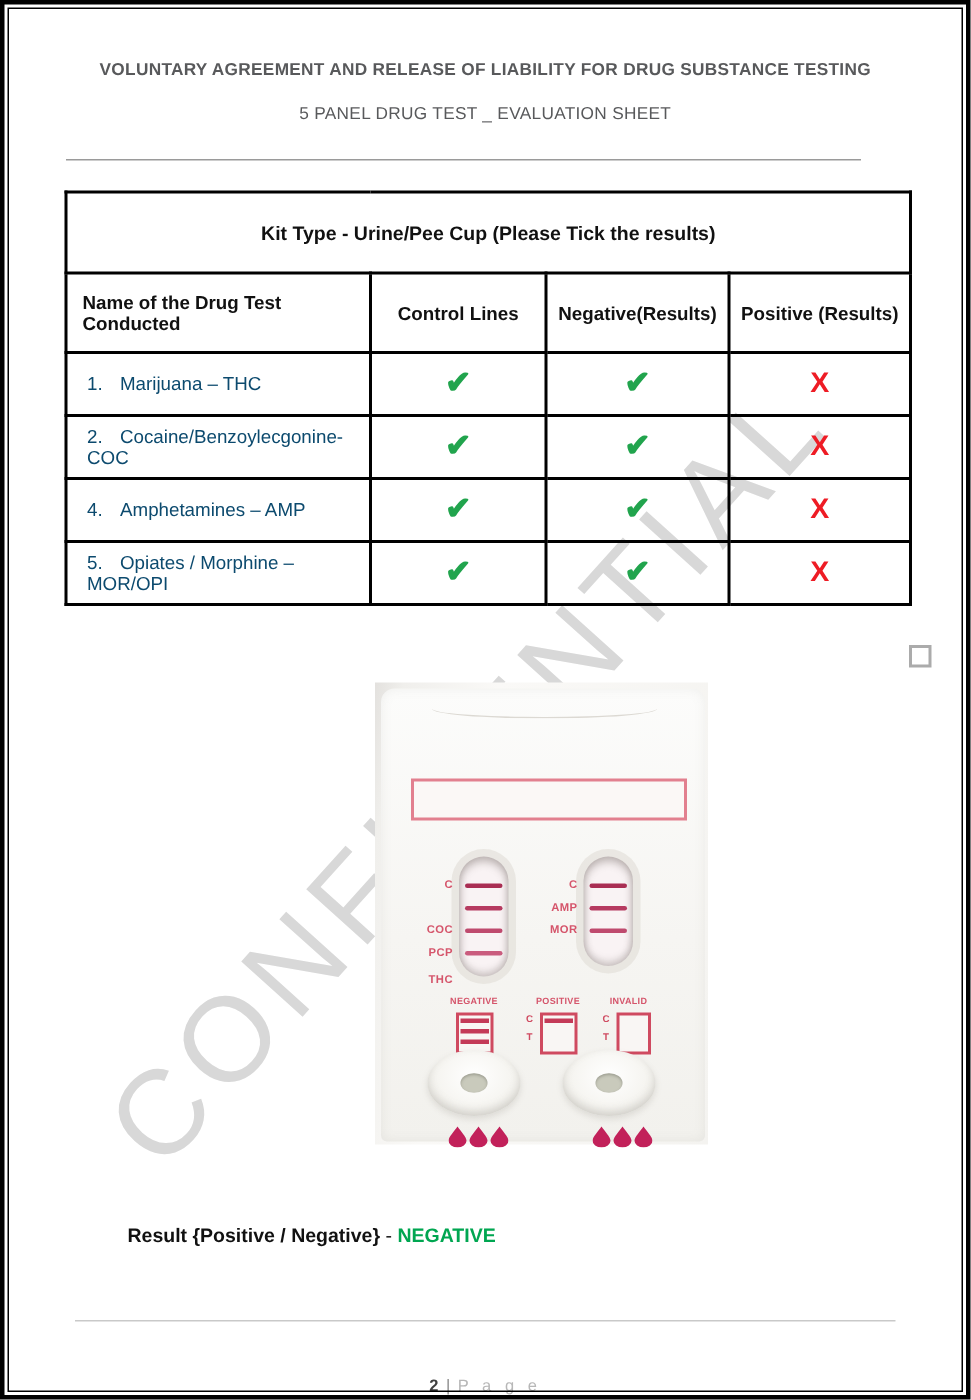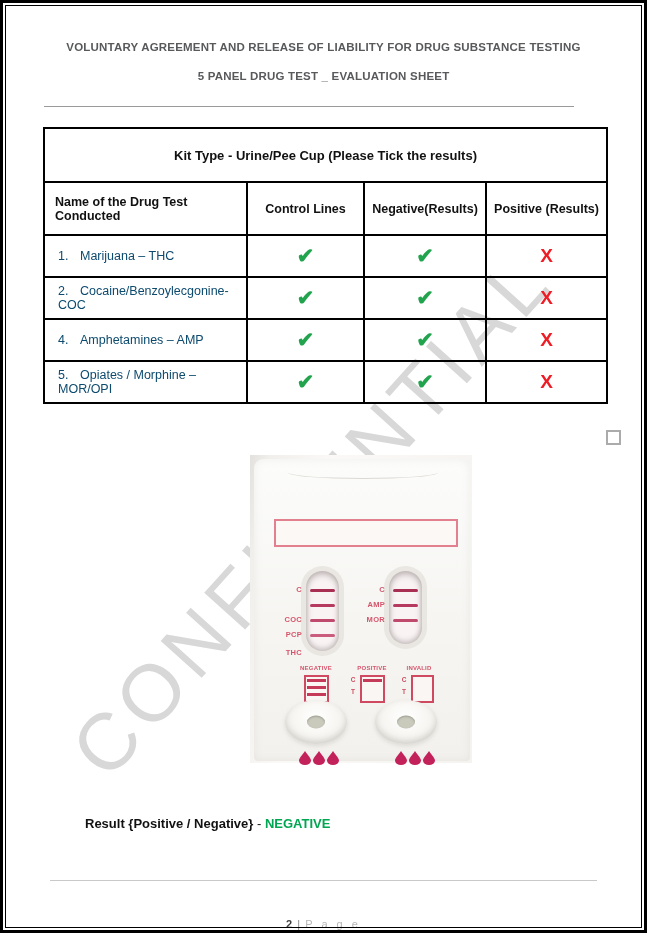--- a/index.html
+++ b/index.html
@@ -8,21 +8,21 @@
     font-family:"Liberation Sans", sans-serif;overflow:hidden;
   }
   
   .frame-outer{position:absolute;inset:0;border:3px solid #000;z-index:5;pointer-events:none;}
   .frame-inner{position:absolute;inset:5px;border:1px solid #000;z-index:5;pointer-events:none;}
 
   
   .title1{position:absolute;top:41px;left:30px;right:30px;text-align:center;
     color:#58595b;font-weight:bold;font-size:11.5px;letter-spacing:.2px;z-index:2;}
   .title2{position:absolute;top:70px;left:30px;right:30px;text-align:center;
-    color:#58595b;font-weight:bold;font-size:11.5px;letter-spacing:.2px;z-index:2;}
+    color:#58595b;font-weight:normal;font-size:11.5px;letter-spacing:.2px;z-index:2;}
   .head-rule{position:absolute;top:106px;left:44px;width:530px;border-top:1px solid #9a9a9a;z-index:2;}
 
   
   .watermark{position:absolute;left:312px;top:515px;
     transform:translate(-50%,-50%) rotate(-48deg);
     font-size:80px;font-weight:400;color:#d8d8d8;letter-spacing:7px;
     white-space:nowrap;z-index:1;}
 
   
   table.eval{position:absolute;left:43px;top:127px;width:563px;z-index:2;

